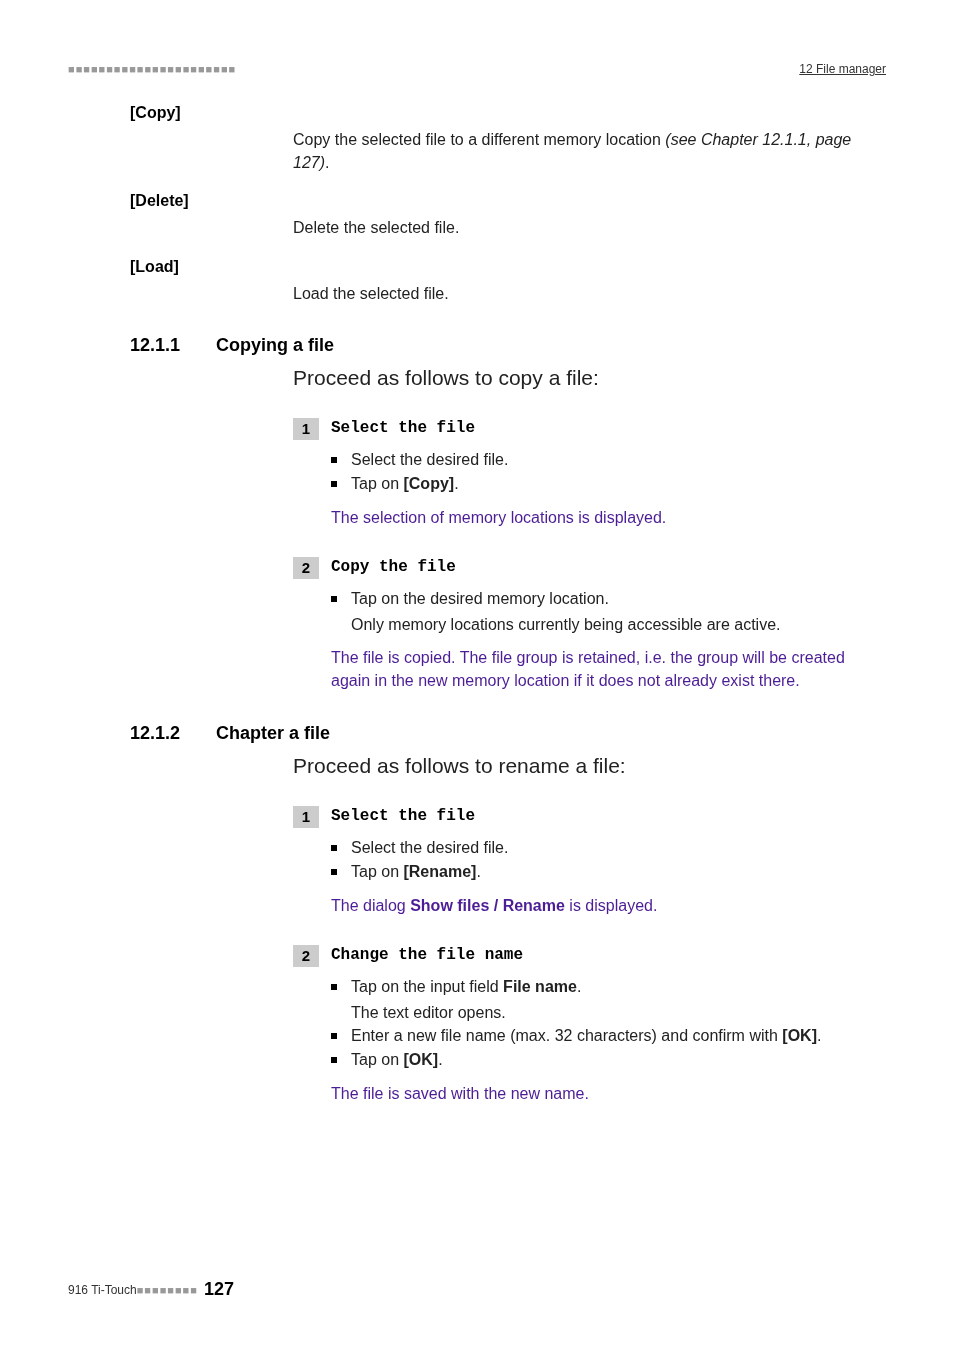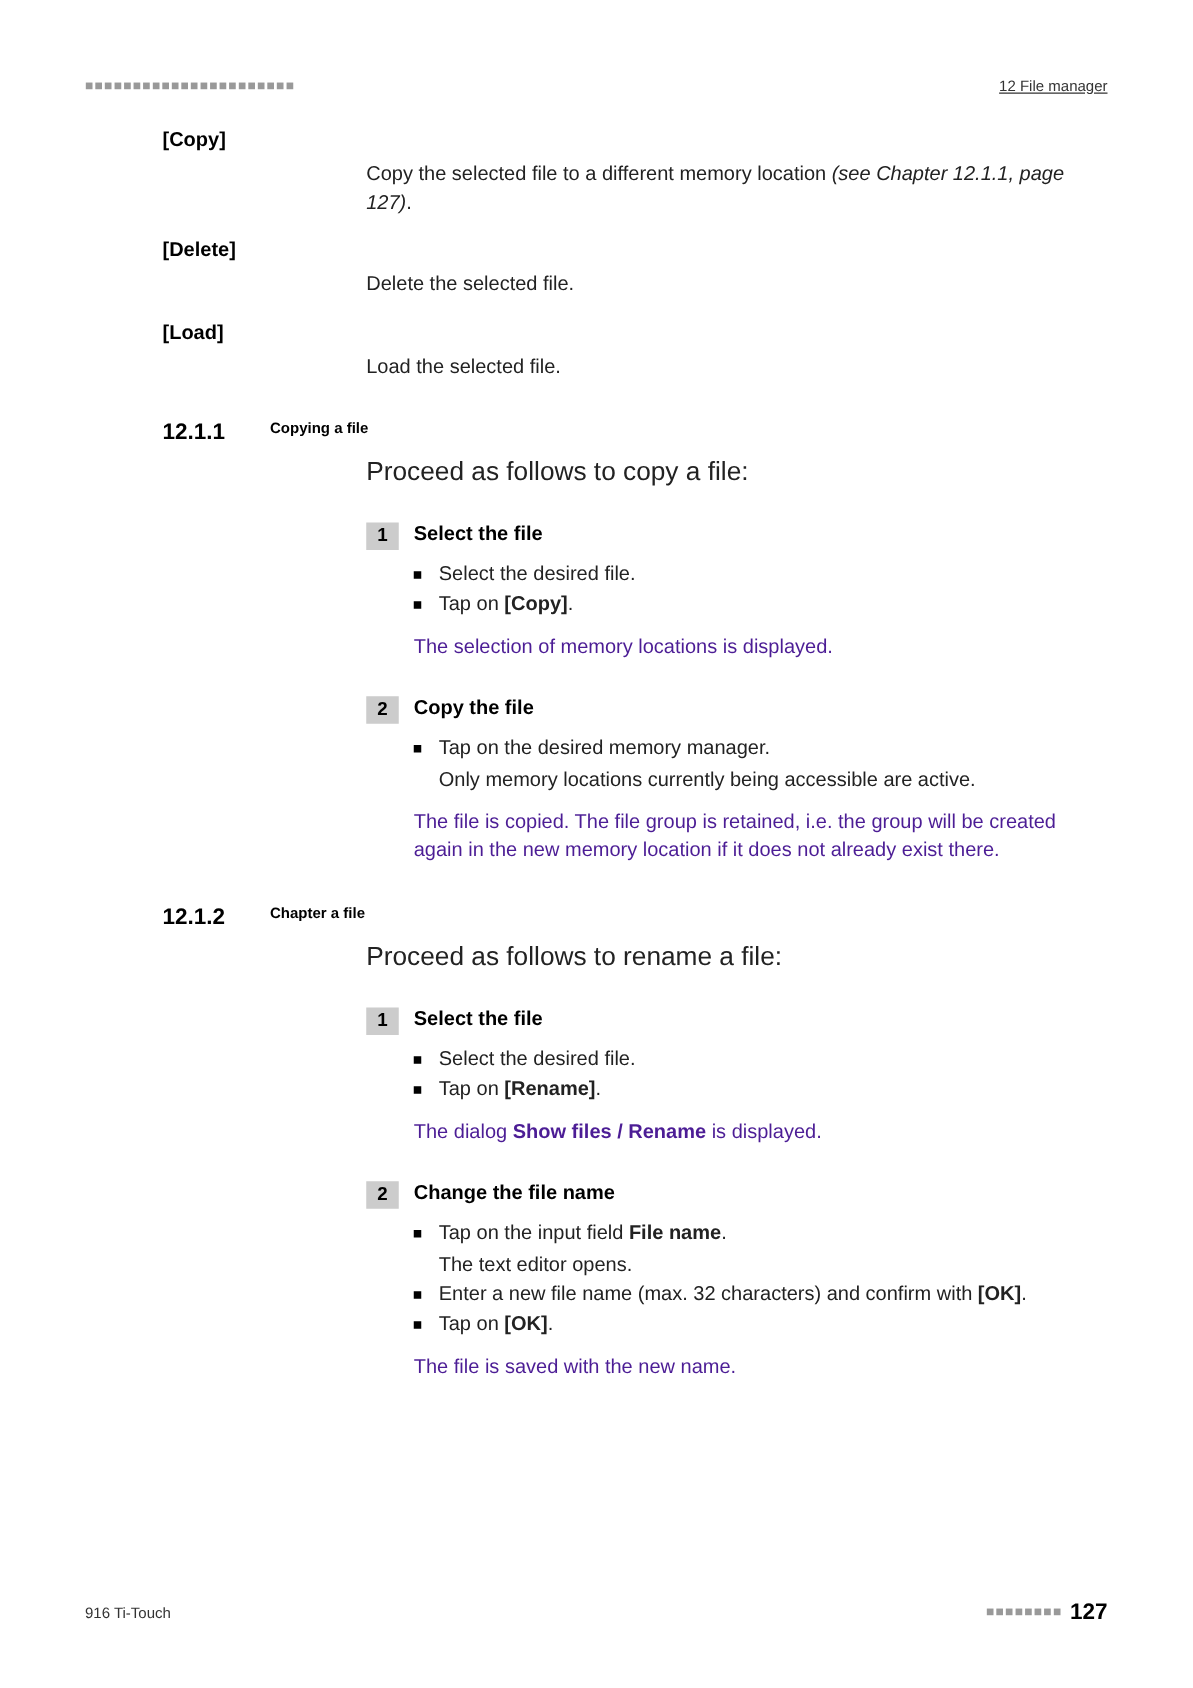--- a/index.html
+++ b/index.html
@@ -49,21 +49,21 @@
     margin-bottom: 10px;
   }
   .section-num {
     font-weight: bold;
     font-size: 18px;
     width: 86px;
     flex-shrink: 0;
   }
   .section-title {
     font-weight: bold;
-    font-size: 12px;
+    font-size: 18px;
   }
   .section-intro {
     font-size: 21px;
     margin-left: 225px;
     margin-bottom: 28px;
     color: #222;
   }
   .step {
     margin-left: 225px;
     margin-bottom: 28px;
@@ -82,20 +82,21 @@
     justify-content: center;
     font-weight: bold;
     font-size: 15px;
     margin-right: 12px;
     flex-shrink: 0;
   }
   .step-title {
     font-weight: bold;
     font-size: 16px;
     padding-top: 1px;
+    font-family: Liberation Mono, monospace;
   }
   .bullet-list {
     margin-left: 38px;
     margin-bottom: 10px;
   }
   .bullet-item {
     display: flex;
     align-items: flex-start;
     font-size: 16px;
     line-height: 1.5;
@@ -122,21 +123,20 @@
     color: #222;
     margin-top: 2px;
   }
   .bold { font-weight: bold; }
   .footer {
     position: absolute;
     bottom: 50px;
     left: 68px;
     right: 68px;
     display: flex;
-    justify-content: space-between;
     align-items: center;
   }
   .footer-left { font-size: 12px; color: #333; }
   .footer-right { display: flex; align-items: center; gap: 6px; }
   .footer-dashes { color: #999; letter-spacing: 1px; font-size: 11px; }
   .footer-page { font-weight: bold; font-size: 18px; }
 </style>
 </head>
 <body>
 
@@ -182,21 +182,21 @@
 
 <div class="step">
   <div class="step-header">
     <div class="step-num">2</div>
     <div class="step-title">Copy the file</div>
   </div>
   <div class="bullet-list">
     <div class="bullet-item">
       <span class="bullet-square"></span>
       <span class="bullet-text">
-        <span>Tap on the desired memory manager.</span>
+        <span>Tap on the desired memory location.</span>
         <div class="subtext">Only memory locations currently being accessible are active.</div>
       </span>
     </div>
   </div>
   <div class="step-result">The file is copied. The file group is retained, i.e. the group will be created again in the new memory location if it does not already exist there.</div>
 </div>
 
 <div class="section-head">
   <span class="section-num">12.1.2</span>
   <span class="section-title">Chapter a file</span>

